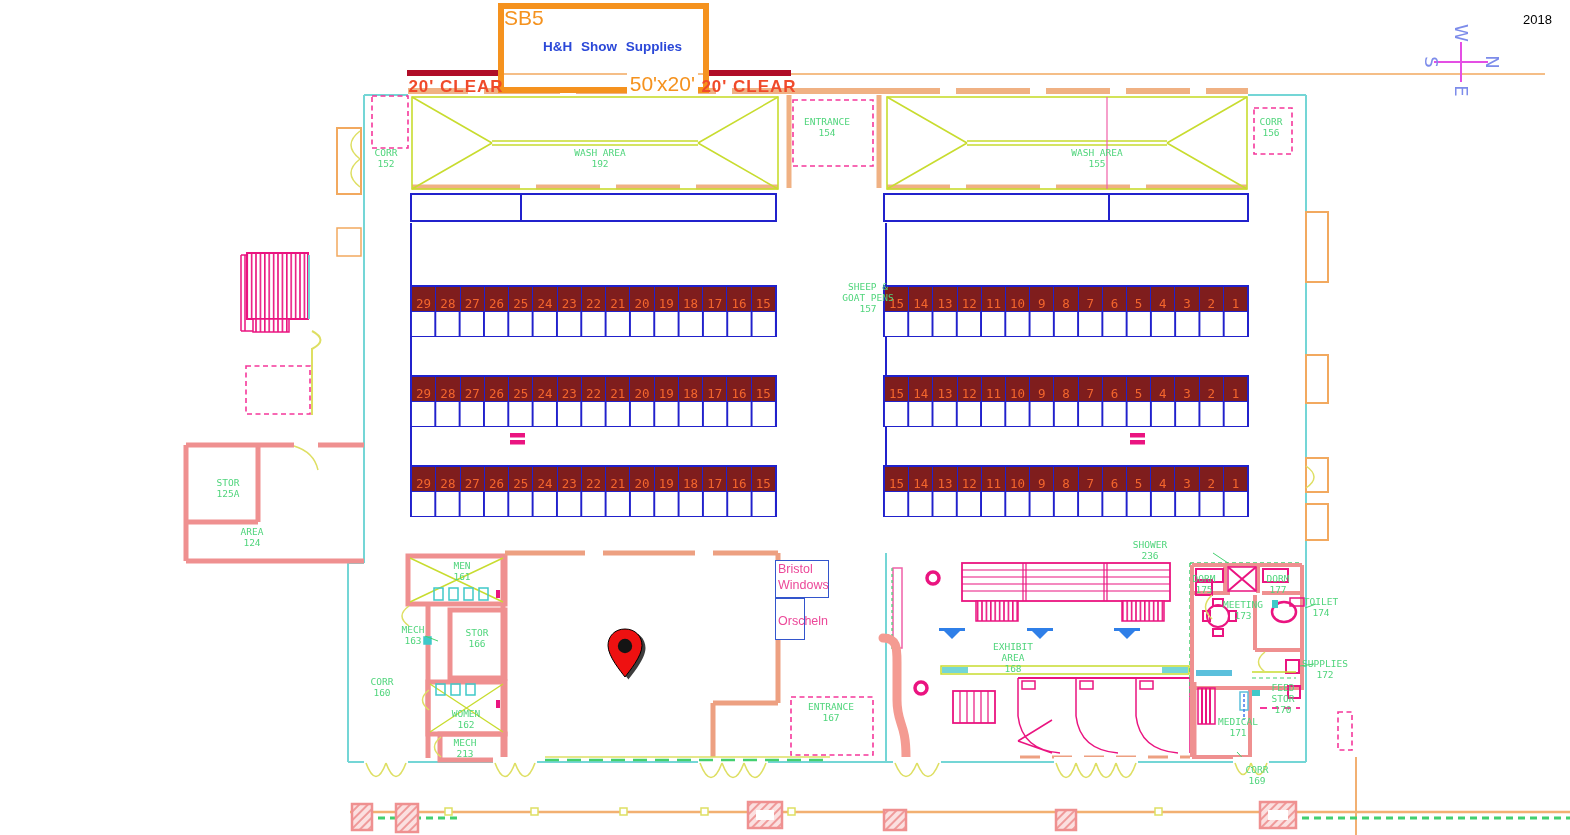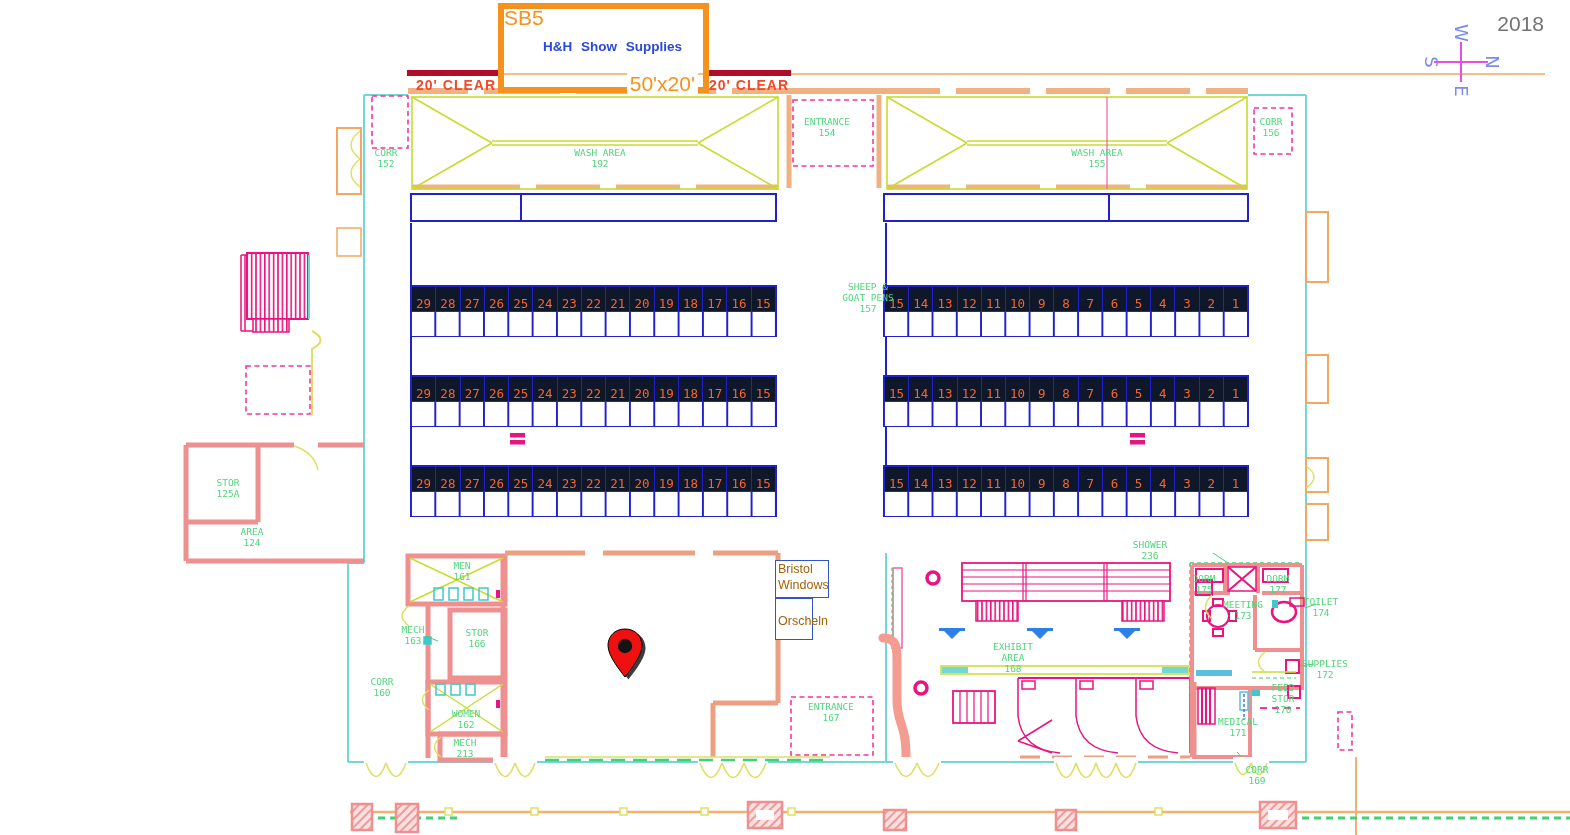--- a/index.html
+++ b/index.html
@@ -1,40 +1,40 @@
 <!DOCTYPE html>
 <html><head>
 <meta charset="utf-8">
 <style>
   html,body{margin:0;padding:0;background:#fff;}
   #plan{position:relative;width:1570px;height:835px;background:#fff;overflow:hidden;
         font-family:"DejaVu Sans Mono",monospace;}
   #linework{position:absolute;left:0;top:0;}
   .lbl{position:absolute;transform:translateX(-50%);text-align:center;
        color:#50d57c;font-size:9.5px;line-height:1.18;white-space:nowrap;}
-  .pen-row{position:absolute;height:36px;display:flex;border:2px solid #2121cc;box-sizing:border-box;background:#0f172a;}
+  .pen-row{position:absolute;height:36px;display:flex;border:2px solid #2121cc;box-sizing:border-box;background:#7f1d1d;}
   .pen-cell{flex:1;border-left:1.5px solid #2121cc;display:flex;align-items:center;justify-content:center;
             color:#f4662d;font-size:12.5px;font-family:"DejaVu Sans Mono",monospace;}
   .pen-cell:first-child{border-left:none;}
   .pen-empty{position:absolute;height:26px;border:1.5px solid #2121cc;box-sizing:border-box;background:#fff;
              background-image:linear-gradient(to right,#2121cc 1.5px,transparent 1.5px);
              background-size:calc(100%/15) 100%;background-position:-1px 0;}
   .pen-band{position:absolute;height:29px;border:2px solid #2121cc;box-sizing:border-box;background:#fff;}
   .band-div{position:absolute;top:0;bottom:0;width:2px;background:#2121cc;}
   .booth-id{position:absolute;left:3px;top:0px;color:#f5921e;font-size:21px;font-family:"Liberation Sans",sans-serif;}
   .booth-vendor{position:absolute;left:26px;top:33px;color:#2b48d8;font-size:13.5px;font-weight:600;
                 word-spacing:5px;font-family:"Liberation Sans",sans-serif;white-space:nowrap;padding-left:16px;}
   .booth-size{position:absolute;right:8px;bottom:-6px;color:#f5921e;font-size:21px;background:#fff;
               padding:0 3px;font-family:"Liberation Sans",sans-serif;margin-top:32px;}
-  .clear-lbl{position:absolute;transform:translateX(-50%);color:#f04a2a;font-size:14px;font-weight:600;
+  .clear-lbl{position:absolute;transform:translateX(-50%);color:#f04a2a;font-size:17px;font-weight:600;
              letter-spacing:1px;white-space:nowrap;font-family:"Liberation Sans",sans-serif;}
   .vendor-box{position:absolute;border:1.5px solid #3355cc;box-sizing:border-box;background:#fff;
-              color:#a16207;font-size:12.5px;line-height:1.25;padding:1px 0 0 2px;
+              color:#ec4899;font-size:12.5px;line-height:1.25;padding:1px 0 0 2px;
               font-family:"Liberation Sans",sans-serif;}
-  .year{position:absolute;right:26px;top:12px;color:#737373;font-size:21px;
+  .year{position:absolute;right:18px;top:12px;color:#000000;font-size:13px;
         font-family:"Liberation Sans",sans-serif;}
   .compass-letter{position:absolute;color:#7d8cea;font-size:18px;font-weight:500;
                   transform:translate(-50%,-50%) rotate(90deg);font-family:"DejaVu Sans",sans-serif;}
 </style>
 </head>
 <body>
 
 <div id="plan">
 
 <svg id="linework" width="1570" height="835" viewBox="0 0 1570 835">
@@ -450,21 +450,21 @@
 <div class="year">2018</div>
 <div class="compass-letter" style="left:1461px;top:33px">W</div>
 <div class="compass-letter" style="left:1492px;top:62px">N</div>
 <div class="compass-letter" style="left:1461px;top:91px">E</div>
 <div class="compass-letter" style="left:1431px;top:62px">S</div>
 
 <div class="vendor-box" style="left:775px;top:560px;width:54px;height:38px">
   <div>Bristol</div>
   <div>Windows</div>
 </div>
-<div class="vendor-box" style="left:775px;top:598px;width:38px;height:42px;padding-top:15px">
+<div class="vendor-box" style="left:775px;top:598px;width:30px;height:42px;padding-top:15px">
   <div>Orscheln</div>
 </div>
 
 <div class="lbl" style="left:386px;top:147px">
   <div>CORR</div>
       <div>152</div>
     </div>
 <div class="lbl" style="left:600px;top:147px">
   <div>WASH AREA</div>
       <div>192</div>

